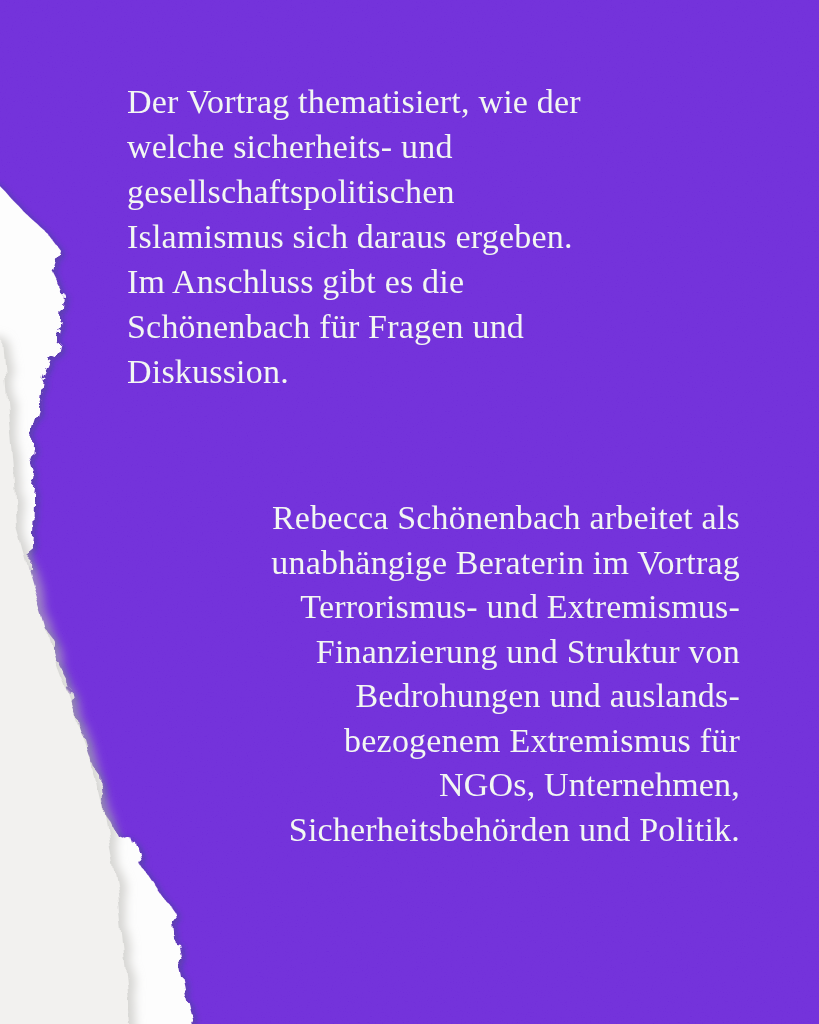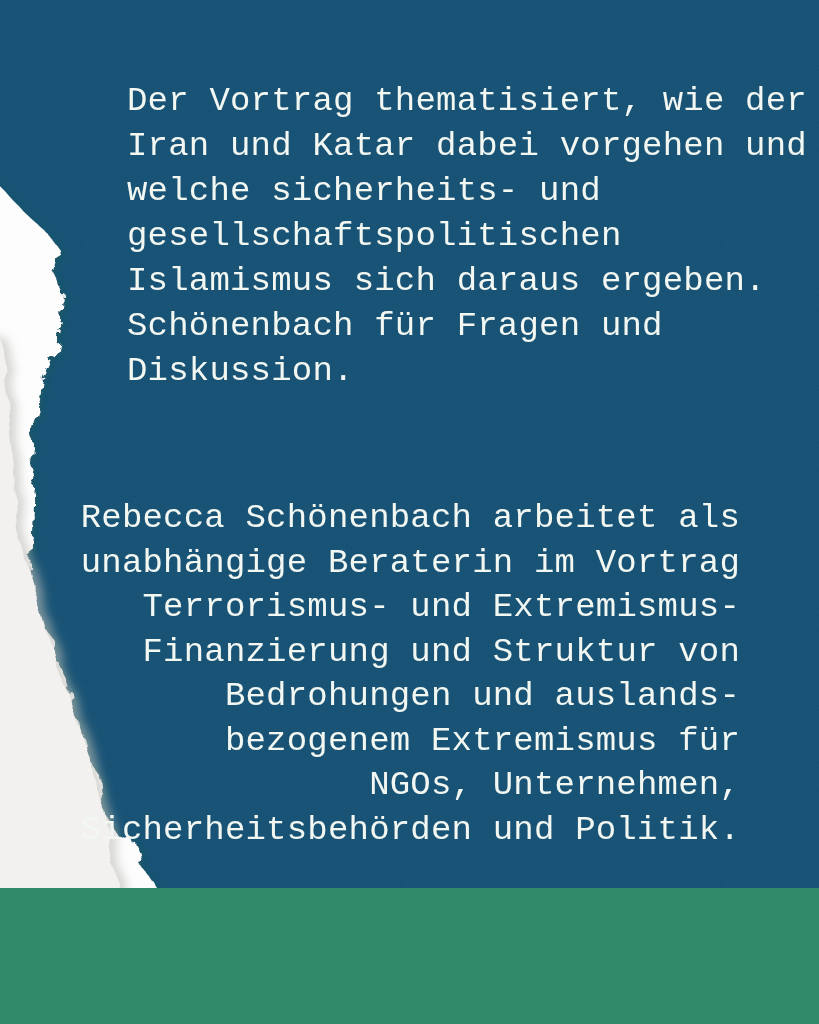--- a/index.html
+++ b/index.html
@@ -6,24 +6,24 @@
     margin: 0;
     padding: 0;
     width: 819px;
     height: 1024px;
     overflow: hidden;
     background: #2F8B6A;
   }
   .poster {
     position: relative;
     width: 819px;
-    height: 888px;
-    background: #0c4a6e;
+    height: 1024px;
+    background: #6d28d9;
     overflow: hidden;
-    font-family: Liberation Mono, monospace;
+    font-family: Liberation Serif, serif;
   }
   .tear-svg {
     position: absolute;
     top: 0;
     left: 0;
     z-index: 1;
   }
   .paragraph {
     position: absolute;
     z-index: 2;
@@ -78,24 +78,24 @@
               32,428 30,455 36,474 32,500 31,532 28,562 27,590 36,618 53,640 56,662 70,688
               78,724 87,756 100,776 103,812 114,826 120,838 137,844 142,866 158,890 172,910
               176,940 181,965 187,995 194,1024 198,1044 -30,1044" fill="#FDFDFD"></polygon>
 
     <polygon filter="url(#sheet-rough)" points="-30,330 2,340 7,400 13,468 17,528 31,578 45,624 56,664 71,704 85,744 96,779
               104,814 110,849 118,893 122,934 126,974 130,1012 132,1044 -30,1044" fill="#F2F1EF"></polygon>
   </svg>
 
   <div class="paragraph intro">
     <div class="line">Der Vortrag thematisiert, wie der</div>
-    <div class="line">Iran und Katar dabei vorgehen und</div>
     <div class="line">welche sicherheits- und</div>
     <div class="line">gesellschaftspolitischen</div>
     <div class="line">Islamismus sich daraus ergeben.</div>
+    <div class="line">Im Anschluss gibt es die</div>
     <div class="line">Schönenbach für Fragen und</div>
     <div class="line">Diskussion.</div>
   </div>
 
   <div class="paragraph bio">
     <div class="line">Rebecca Schönenbach arbeitet als</div>
     <div class="line">unabhängige Beraterin im Vortrag</div>
     <div class="line">Terrorismus- und Extremismus-</div>
     <div class="line">Finanzierung und Struktur von</div>
     <div class="line">Bedrohungen und auslands-</div>

